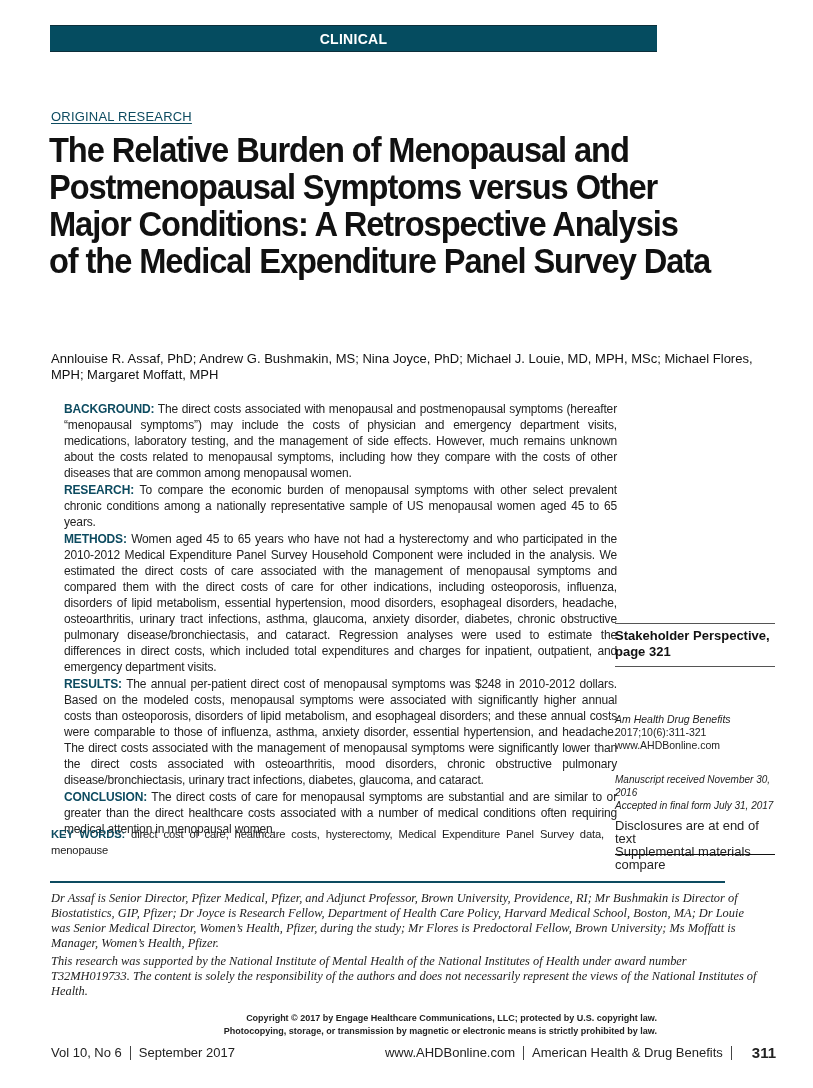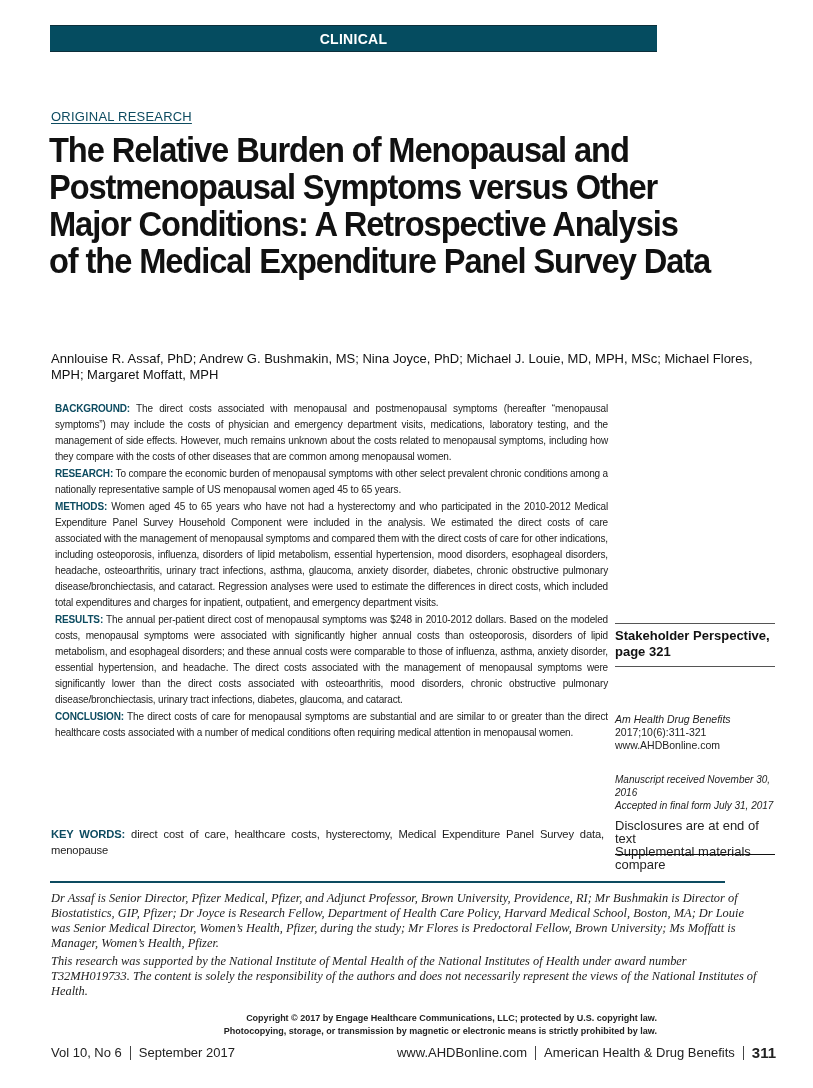--- a/index.html
+++ b/index.html
@@ -2,40 +2,40 @@
 <html><head>
 <meta charset="utf-8">
 <style>
   html, body { margin: 0; padding: 0; background: #ffffff; }
   body { width: 813px; height: 1088px; position: relative; overflow: hidden; font-family: "Liberation Sans", sans-serif; color: #1a1a1a; }
   .band { position: absolute; left: 50px; top: 25px; width: 607px; height: 25px; background: #054c60; border-top: 1px solid #0d2f3a; border-bottom: 1px solid #0d2f3a; display: flex; align-items: center; justify-content: center; }
   .band span { color: #ffffff; font-weight: bold; font-size: 14px; letter-spacing: 0.3px; }
   .section-label { position: absolute; left: 51px; top: 109px; font-size: 13px; color: #0d4b60; text-decoration: underline; text-underline-offset: 2px; letter-spacing: 0.2px; }
   .title { position: absolute; left: 49px; top: 132px; width: 720px; margin: 0; font-family: "Liberation Sans", sans-serif; font-weight: bold; font-size: 35.5px; line-height: 37px; letter-spacing: -1.2px; color: #111; transform: scaleX(0.92); transform-origin: left top; }
   .authors { position: absolute; left: 51px; top: 351px; width: 720px; font-size: 13px; line-height: 15.5px; color: #111; }
-  .abstract { position: absolute; left: 55px; top: 401px; width: 553px; font-size: 10px; line-height: 16px; color: #222; text-align: justify; letter-spacing: -0.15px; }
+  .abstract { position: absolute; left: 64px; top: 401px; width: 553px; font-size: 12px; line-height: 16px; color: #222; text-align: justify; letter-spacing: -0.15px; }
   .abstract p { margin: 0 0 1px 0; }
   .abstract .lbl { font-weight: bold; color: #0d4b60; }
   .keywords { position: absolute; left: 51px; top: 826px; width: 553px; font-size: 11.2px; line-height: 16px; color: #222; text-align: justify; letter-spacing: -0.15px; }
   .keywords .lbl { font-weight: bold; color: #0d4b60; }
   .side { position: absolute; left: 615px; width: 160px; }
   .rule { position: absolute; left: 615px; width: 160px; height: 0; border-top: 1.5px solid #555; }
   .stake { top: 628px; font-size: 13px; font-weight: bold; line-height: 16px; color: #111; }
   .cite { top: 713px; font-size: 10.5px; line-height: 13px; color: #222; }
   .cite .j { font-style: italic; }
   .dates { top: 773px; font-size: 10px; line-height: 13px; font-style: italic; color: #222; }
   .disc { top: 819px; font-size: 13px; line-height: 13px; color: #222; }
   .teal-rule { position: absolute; left: 50px; top: 881px; width: 675px; height: 0; border-top: 2px solid #0d4b60; }
   .affil { position: absolute; left: 51px; top: 891px; width: 725px; font-family: "Liberation Serif", serif; font-style: italic; font-size: 12.4px; line-height: 15px; color: #222; }
   .affil p { margin: 0 12px 3px 0; }
   .copy { position: absolute; left: 0; top: 1012px; width: 657px; text-align: right; font-size: 9px; line-height: 13px; font-weight: bold; color: #222; }
   .footer { position: absolute; left: 51px; top: 1044px; width: 725px; font-size: 13px; color: #222; display: flex; align-items: center; }
   .footer .sep { display: inline-block; width: 1px; height: 14px; background: #444; margin: 0 8px; }
   .footer .right { margin-left: auto; display: flex; align-items: center; }
-  .footer .page { font-weight: bold; font-size: 15px; }
+  .footer .page { font-weight: bold; font-size: 15px; margin-left: 12px; }
 </style>
 </head>
 <body>
 
 <div class="band">
   <span>CLINICAL</span>
 </div>
 
 <div class="section-label">ORIGINAL RESEARCH</div>
 

